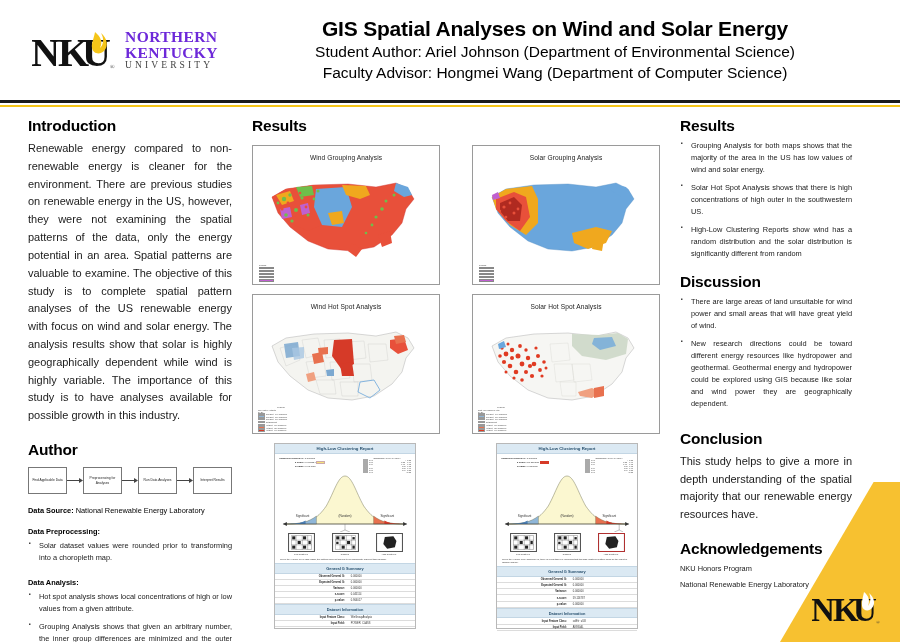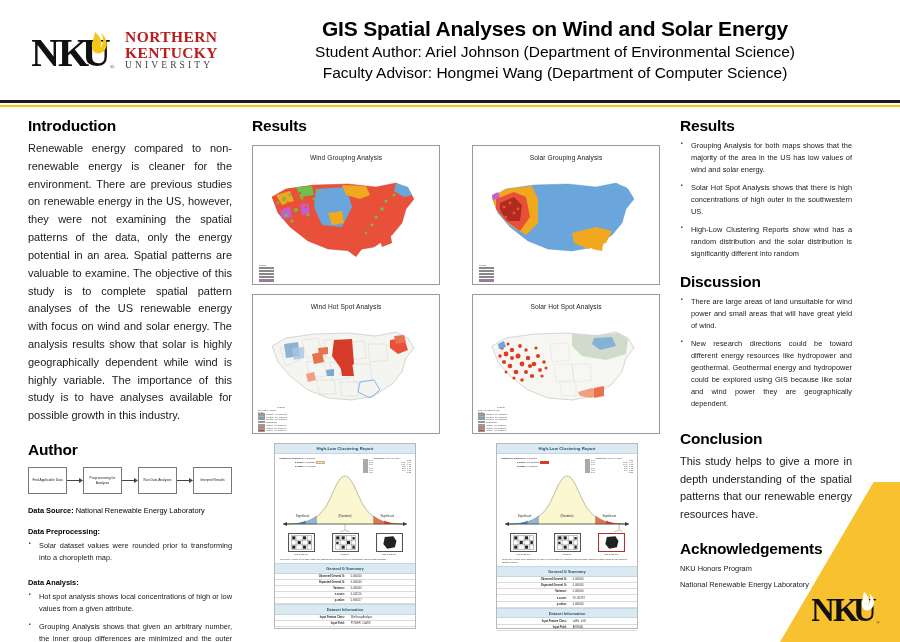--- a/index.html
+++ b/index.html
@@ -23,21 +23,21 @@
 
   
   .header { position: relative; height: 100px; display: flex; align-items: center; }
   .logo-wrap { width: 250px; display: flex; align-items: center; justify-content: center; }
   .nku-logo { display: flex; align-items: center; gap: 7px; }
   .nku-mark { position: relative; width: 86px; height: 42px; }
   .nku-mark svg { display: block; }
   .nku-words { display: flex; flex-direction: column; line-height: 1.0; }
   .nku-words .w1, .nku-words .w2 {
     font-family: "Liberation Serif", serif; font-weight: bold;
-    font-size: 15.5px; letter-spacing: 0.4px; color: #b91c1c;
+    font-size: 15.5px; letter-spacing: 0.4px; color: #6d28d9;
   }
   .nku-words .w3 {
     font-family: "Liberation Serif", serif; font-size: 9.5px;
     letter-spacing: 3.1px; color: #444; margin-top: 1px;
   }
   .title-block { flex: 1; text-align: center; padding-right: 40px; }
   .poster-title { font-size: 21px; font-weight: bold; letter-spacing: -0.2px; line-height: 1.25; }
   .poster-sub { font-size: 15.5px; line-height: 1.35; font-weight: normal; }
 
   .rule-black { height: 3px; background: #1a1a1a; }
@@ -819,31 +819,31 @@
         </div>
       </div>
     </div>
 
     <div class="col-right">
 
       <h2 class="sec">Results</h2>
       <ul class="bul">
         <li>Grouping Analysis for both maps shows that the majority of the area in the US has low values of wind and solar energy.</li>
         <li>Solar Hot Spot Analysis shows that there is high concentrations of high outer in the southwestern US.</li>
-        <li>High-Low Clustering Reports show wind has a random distribution and the solar distribution is significantly different into random</li>
+        <li>High-Low Clustering Reports show wind has a random distribution and the solar distribution is significantly different from random</li>
       </ul>
 
       <h2 class="sec" style="margin-top:13px;">Discussion</h2>
       <ul class="bul">
         <li>There are large areas of land unsuitable for wind power and small areas that will have great yield of wind.</li>
         <li>New research directions could be toward different energy resources like hydropower and geothermal. Geothermal energy and hydropower could be explored using GIS because like solar and wind power they are geographically dependent.</li>
       </ul>
 
       <h2 class="sec" style="margin-top:20px;">Conclusion</h2>
-      <p class="body-text">This study helps to give a more in depth understanding of the spatial patterns that our renewable energy resources have.</p>
+      <p class="body-text">This study helps to give a more in depth understanding of the spatial majority that our renewable energy resources have.</p>
 
       <h2 class="sec" style="margin-top:16px;">Acknowledgements</h2>
       <div class="ack-item">NKU Honors Program</div>
       <div class="ack-item">National Renewable Energy Laboratory</div>
     </div>
   </div>
 
   <div class="corner-logo">
     <svg width="72" height="36" viewBox="0 0 72 36">
       <text x="-1" y="31" font-family="Liberation Serif, serif" font-size="33" font-weight="bold" fill="#111">N</text>

